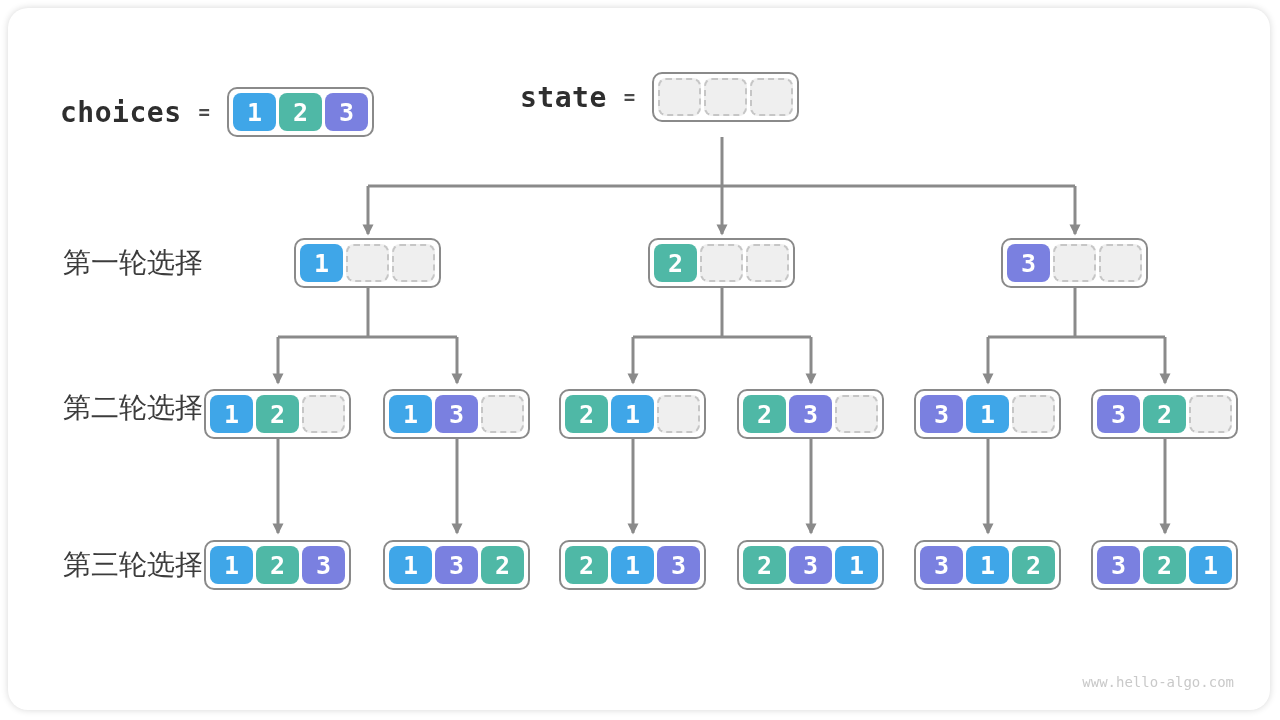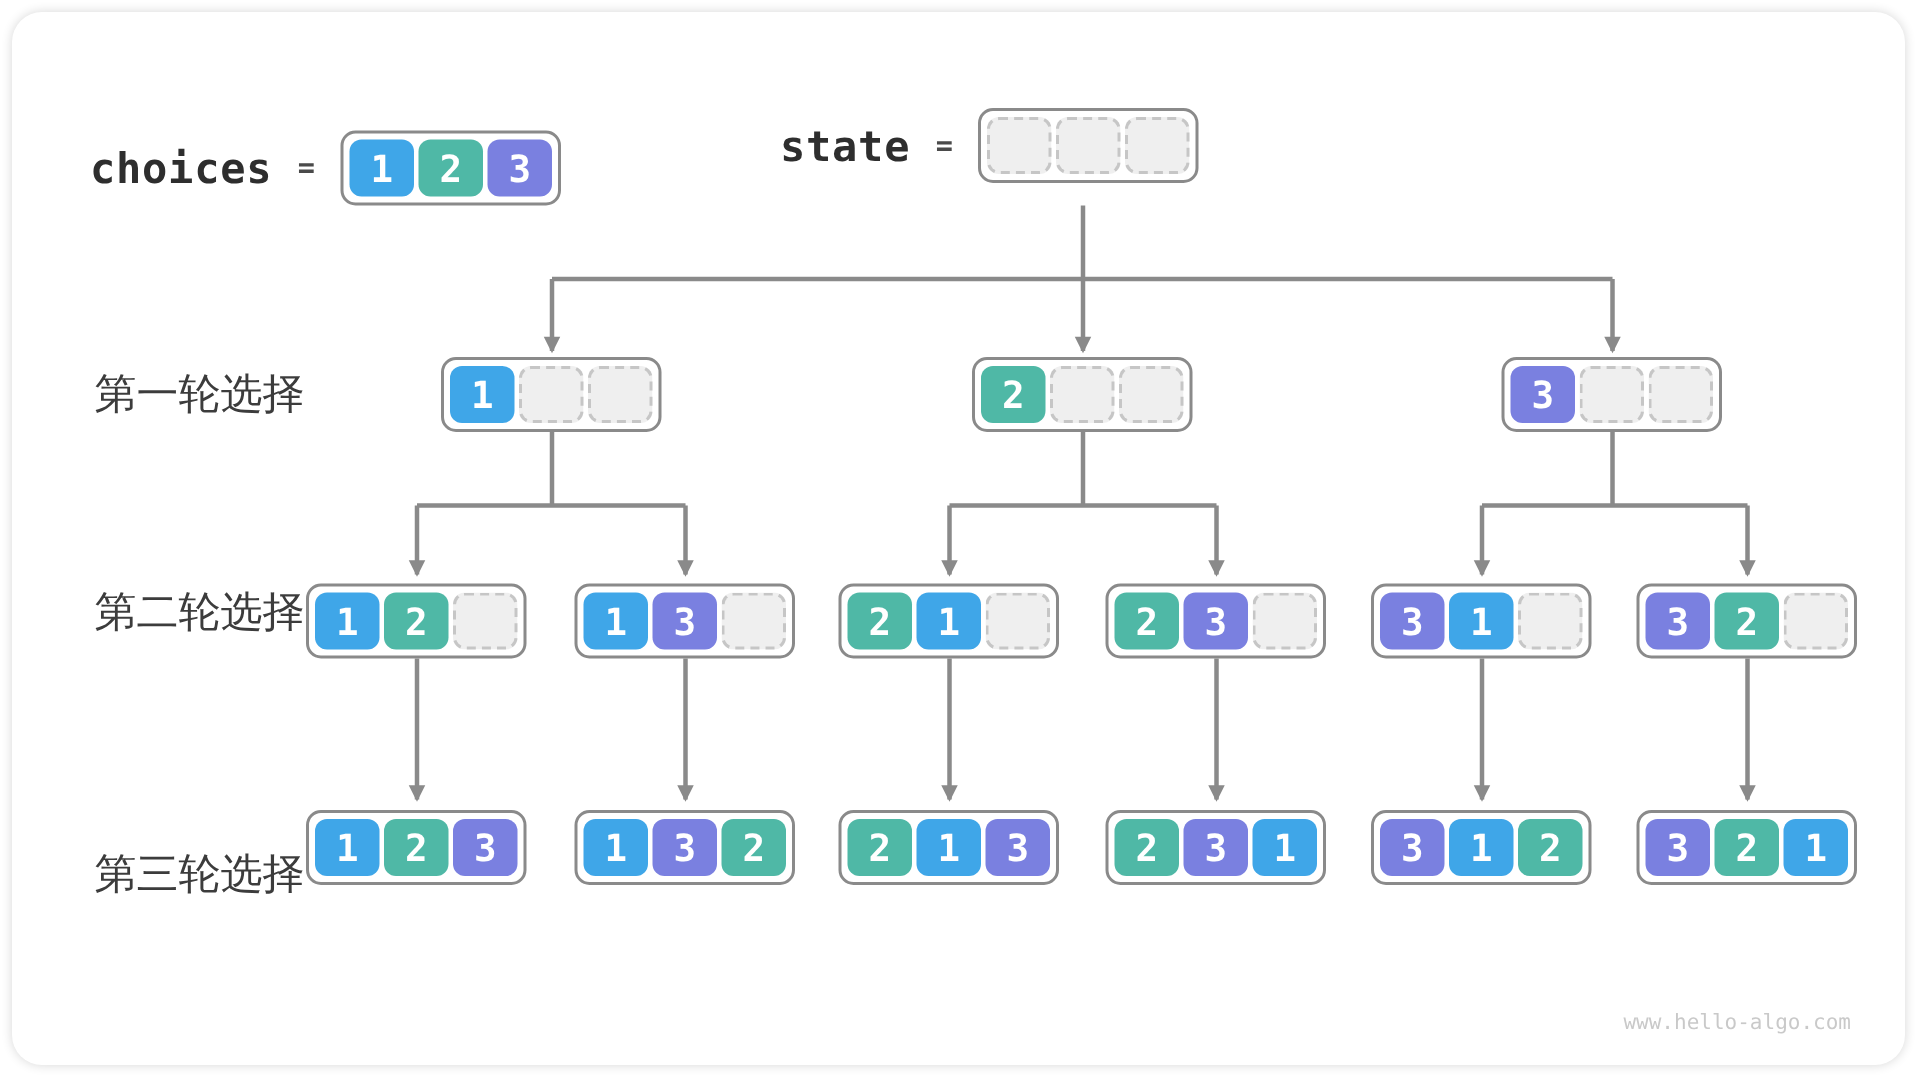--- a/index.html
+++ b/index.html
@@ -192,21 +192,21 @@
     <div class="node abs" style="border-color: rgb(138, 138, 138); left: 906px; top: 381px;">
       <div class="cell" style="background: rgb(122, 128, 224);">3</div>
       <div class="cell" style="background: rgb(63, 166, 232);">1</div>
       <div class="cell empty" style="background: rgb(239, 239, 239); border-color: rgb(198, 198, 198);"></div>
     </div>
     <div class="node abs" style="border-color: rgb(138, 138, 138); left: 1083px; top: 381px;">
       <div class="cell" style="background: rgb(122, 128, 224);">3</div>
       <div class="cell" style="background: rgb(79, 184, 166);">2</div>
       <div class="cell empty" style="background: rgb(239, 239, 239); border-color: rgb(198, 198, 198);"></div>
     </div>
-    <div class="row-label" style="top: 550px; font-family: Liberation Mono, monospace;">第三轮选择</div>
+    <div class="row-label" style="top: 532px; font-family: Liberation Mono, monospace;">第三轮选择</div>
     <div class="node abs" style="border-color: rgb(138, 138, 138); left: 196px; top: 532px;">
       <div class="cell" style="background: rgb(63, 166, 232);">1</div>
       <div class="cell" style="background: rgb(79, 184, 166);">2</div>
       <div class="cell" style="background: rgb(122, 128, 224);">3</div>
     </div>
     <div class="node abs" style="border-color: rgb(138, 138, 138); left: 375px; top: 532px;">
       <div class="cell" style="background: rgb(63, 166, 232);">1</div>
       <div class="cell" style="background: rgb(122, 128, 224);">3</div>
       <div class="cell" style="background: rgb(79, 184, 166);">2</div>
     </div>

